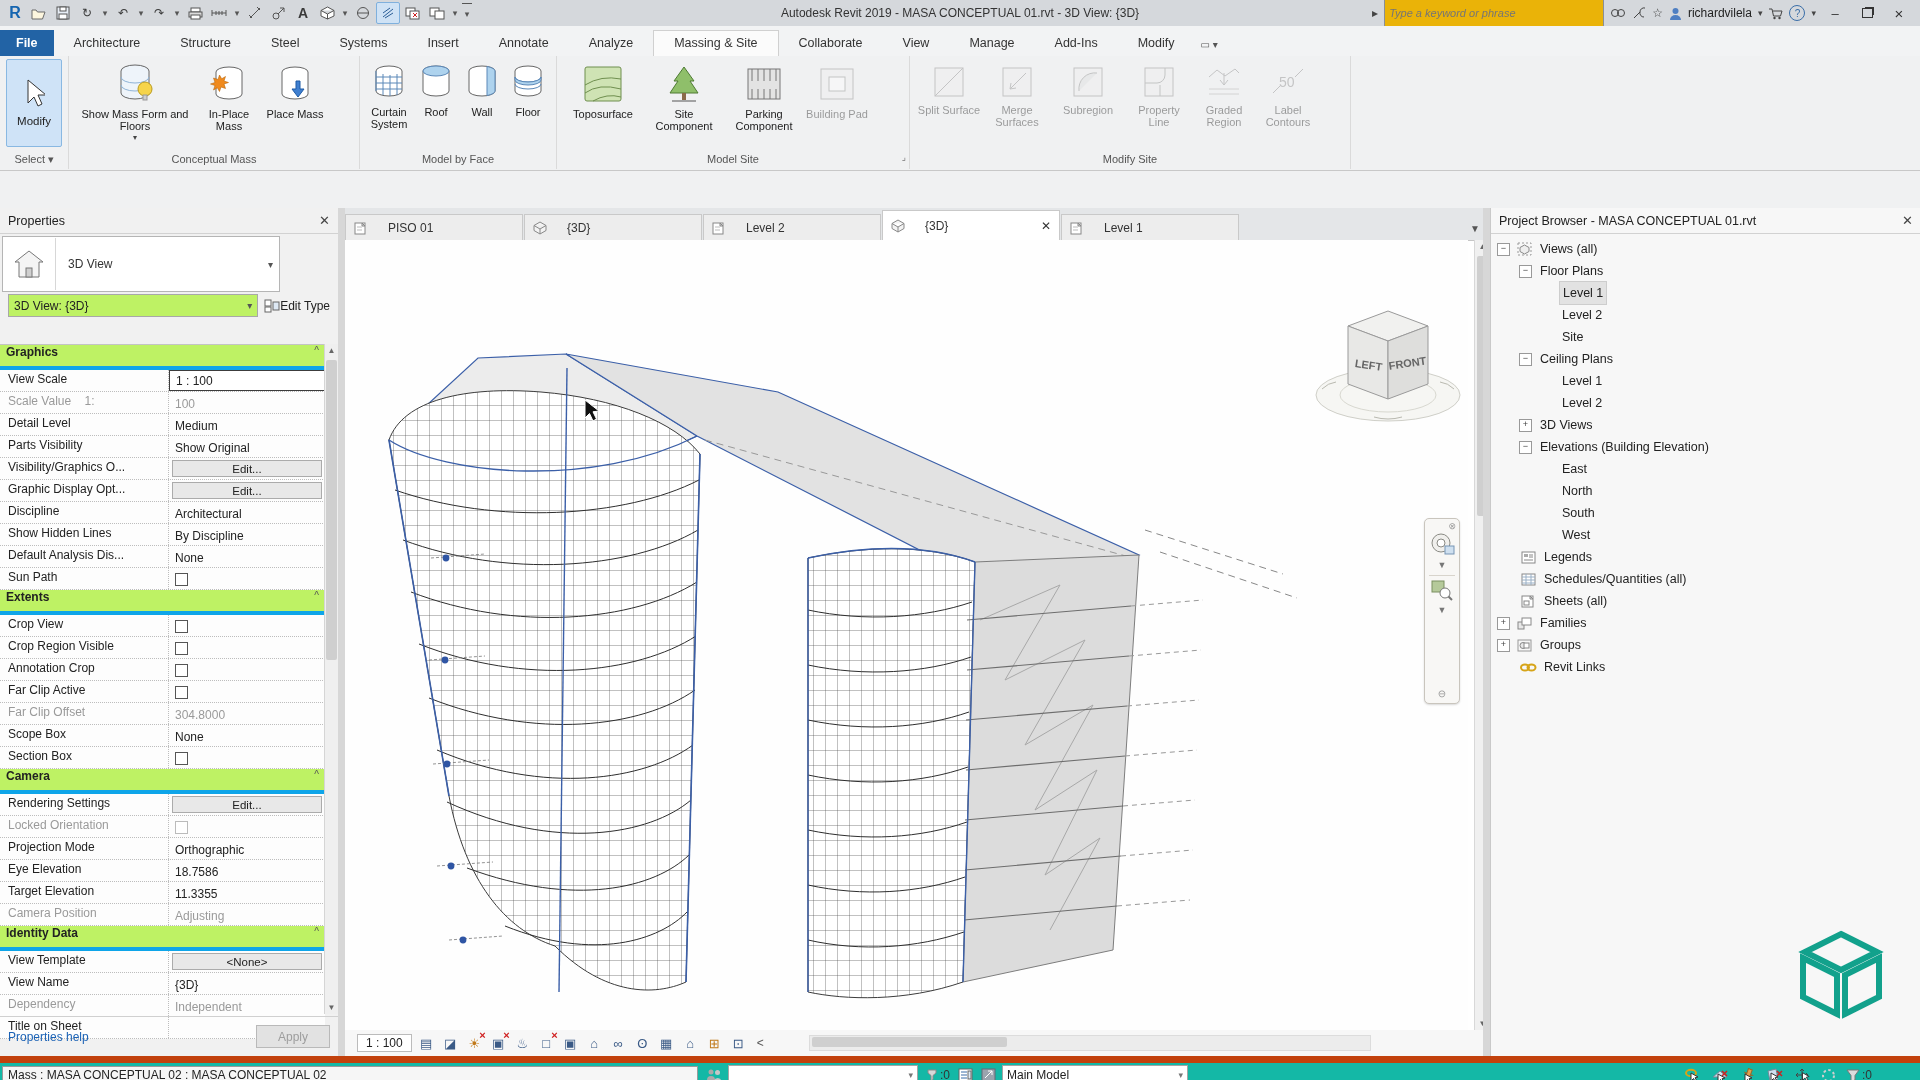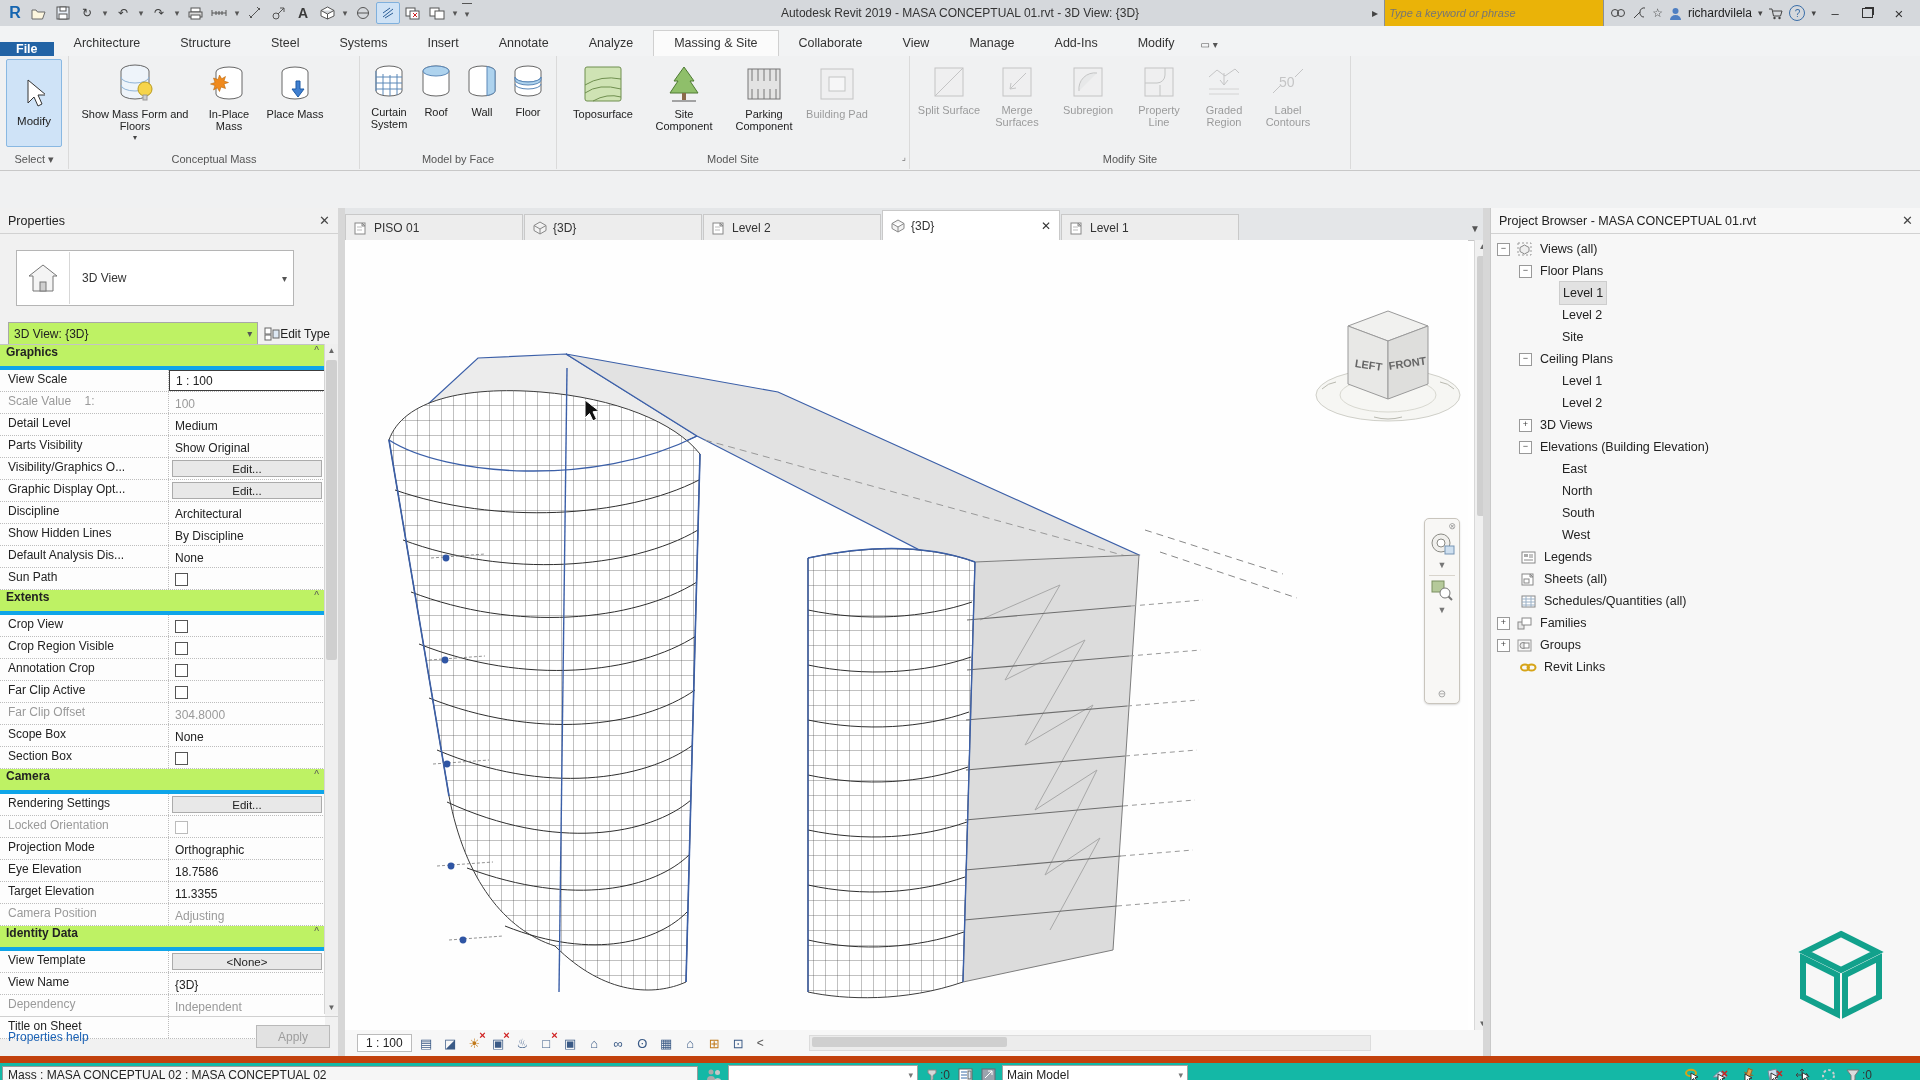--- a/index.html
+++ b/index.html
@@ -17,42 +17,42 @@
   .logoR{color:#1565b0;font-weight:bold;font-size:16px}
   #title-center{position:absolute;left:0;right:0;text-align:center;color:#333;pointer-events:none}
   .tb-right{position:absolute;right:0;top:0;height:26px;display:flex;align-items:center;gap:6px;padding-right:8px;background:#d5d8dc}
   #search-input{width:210px;height:17px;border:1px solid #8a8f96;font-size:11px;font-style:italic;padding:11px 4px;background:#eab308}
   .tbicon{color:#444;display:flex;align-items:center;font-size:12px}
   .winbtn{width:26px;text-align:center;color:#333;font-size:13px}
   .restore-box{width:9px;height:8px;border:1px solid #333;box-shadow:2px -2px 0 -1px #333}
   
   #ribbontabs{position:absolute;left:0;top:26px;width:1920px;height:30px;background:#f2f3f4;display:flex;align-items:flex-end;font-size:12.5px}
   .rtab{padding:5px 20px 6px;color:#333}
-  .rtab.file{background:#2263a5;color:#fff;padding:0 16px;font-weight:bold}
+  .rtab.file{background:#2263a5;color:#fff;padding:6px 16px;font-weight:bold}
   .rtab.active{background:#fbfbfb;border:1px solid #d0d0d0;border-bottom:none}
   .rtab.cycle{color:#555;font-size:10px;padding:5px 6px 6px}
   
   #ribbonbody{position:absolute;left:0;top:56px;width:1920px;height:114px;background:#f0f1f2;border-bottom:1px solid #c8c8c8;display:flex}
   .panel{display:flex;flex-direction:column;border-right:1px solid #dadada;height:113px}
   .panel-body{flex:1;display:flex;align-items:flex-start;padding:3px 6px 0;gap:2px}
   .panel-label{height:19px;font-size:11px;color:#555;text-align:center;line-height:18px;white-space:nowrap;position:relative;padding:0 10px}
   .launcher{position:absolute;right:3px;bottom:3px;font-size:9px;color:#777}
   .rbtn{display:flex;flex-direction:column;align-items:center;width:62px;padding:2px 1px;font-size:11px;line-height:12px;text-align:center;color:#222}
   .rbtn svg{margin:2px 0 3px}
   .rbtn.dis{opacity:.42;filter:grayscale(1)}
   .caret{font-size:8px;color:#444}
   #modify-btn{width:56px;height:86px;background:#cfe3f7;border:1px solid #89b8e2;border-radius:2px;
     display:flex;flex-direction:column;align-items:center;justify-content:center;font-size:11.5px;gap:6px}
   
   #optionsbar{position:absolute;left:0;top:171px;width:1920px;height:37px;background:#f0f1f2;border-bottom:1px solid #c4c4c4}
   
   #props{position:absolute;left:0;top:208px;width:338px;height:848px;background:#f1f1f1;border-right:1px solid #c9c9c9;font-size:12px}
   .pane-hdr{height:25px;border-bottom:1px solid #d2d2d2;display:flex;align-items:center;padding:0 8px;font-size:12.5px;color:#222}
   .pane-x{margin-left:auto;color:#444;font-size:13px}
-  #type-selector{margin:16px;width:276px;height:54px;background:#fff;border:1px solid #b5b5b5;display:flex;align-items:center}
+  #type-selector{margin:2px;width:276px;height:54px;background:#fff;border:1px solid #b5b5b5;display:flex;align-items:center}
   #type-selector .ticon{width:52px;height:52px;border-right:1px solid #d7d7d7;display:flex;align-items:center;justify-content:center}
   #type-selector .tlabel{padding-left:12px;color:#333}
   #type-selector .tcaret{margin-left:auto;padding-right:6px;color:#555;font-size:10px}
   #combo-row{display:flex;align-items:center;margin:0 8px 6px;gap:6px}
   #view-combo{flex:1;height:21px;background:#bef264;border:1px solid #a8a8a8;display:flex;align-items:center;padding:0 5px;color:#222}
   #view-combo .tcaret{margin-left:auto;color:#555;font-size:10px}
   #edit-type{display:flex;align-items:center;gap:0;color:#222;white-space:nowrap}
   #pgrid{position:absolute;left:0;top:136px;right:13px;border-top:1px solid #c4c4c4}
   .psec{height:21px;background:#bef264;border-bottom:4px solid #0ea5e9;display:flex;align-items:flex-start;padding:0 6px;color:#222;font-weight:bold;font-size:12px}
   .psec .chev{margin-left:auto;color:#555;font-weight:normal;font-size:10px}
@@ -67,21 +67,21 @@
   #props-scroll{position:absolute;right:0;top:136px;bottom:42px;width:13px;background:#efefef;border-left:1px solid #d5d5d5}
   .sb-arrow{height:13px;text-align:center;font-size:8px;color:#666;line-height:13px}
   .sb-thumb{position:absolute;left:1px;right:1px;background:#cfcfcf;border-radius:2px}
   #props-footer{position:absolute;left:0;bottom:0;width:100%;height:40px;border-top:1px solid #d0d0d0;display:flex;align-items:center;padding:0 8px;box-sizing:border-box}
   #props-help{color:#1b62b5;}
   #apply-btn{margin-left:auto;width:74px;height:23px;background:#e2e2e2;border:1px solid #b9b9b9;color:#9d9d9d;font-size:12px}
   
   #vsplit{position:absolute;left:338px;top:208px;width:7px;height:848px;background:#d7d7d7;border-right:1px solid #c3c3c3}
   #viewport{position:absolute;left:345px;top:208px;width:1145px;height:848px;background:#fff}
   #vtabs{position:absolute;left:0;top:0;width:100%;height:32px;background:#e4e6e8;border-bottom:1px solid #c6c6c6;display:flex;align-items:flex-end;font-size:12px}
-  .vtab{width:178px;height:26px;margin-right:1px;background:#ededed;border:1px solid #c9c9c9;border-bottom:none;display:flex;align-items:center;gap:6px;padding:0 8px;box-sizing:border-box;color:#333}
+  .vtab{width:178px;height:26px;margin-right:1px;background:#ededed;border:1px solid #c9c9c9;border-bottom:none;display:flex;align-items:center;gap:20px;padding:0 8px;box-sizing:border-box;color:#333}
   .vtab.active{background:#fff;height:30px}
   .vtab .x{margin-left:auto;color:#333}
   #vtab-menu{margin-left:auto;padding:0 10px 6px;color:#555;font-size:10px}
   #canvas{position:absolute;left:0;top:32px;width:1123px;height:790px;background:#fefefe;overflow:hidden}
   #vscroll{position:absolute;right:0;top:32px;width:15px;height:790px;background:#f0f0f0;border-left:1px solid #d8d8d8}
   #vscroll .sb-thumb{left:2px;right:2px}
   #vcb{position:absolute;left:0;bottom:0;width:1130px;height:26px;background:#f7f7f7;display:flex;align-items:center;gap:5px;padding-left:12px;font-size:12px}
   #scale-box{border:1px solid #bbb;background:#fff;padding:1px 8px;font-size:12px;color:#222}
   .vcbi{width:19px;height:18px;display:flex;align-items:center;justify-content:center;color:#3a5a86;font-size:13px;position:relative}
   .vcbi.rx::after{content:"×";position:absolute;right:-2px;top:-5px;color:#cf2020;font-weight:bold;font-size:11px}
@@ -887,36 +887,36 @@
           <svg width="15" height="13">
             <rect x="1" y="1" width="13" height="11" fill="#fff" stroke="#888"></rect>
             <rect x="3" y="3" width="4" height="3" fill="#aaa"></rect>
             <path d="M8 4 h4 M8 6 h4 M3 9 h9" stroke="#888"></path>
           </svg>
         </span>
       <span class="tlab">Legends</span>
     </div>
     <div class="trow" style="margin-left:22px">
       <span class="tico">
+          <svg width="15" height="13">
+            <rect x="1" y="1" width="13" height="11" fill="#fff" stroke="#888"></rect>
+            <path d="M1 4 h13 M1 7 h13 M1 10 h13 M5 1 v11 M10 1 v11" stroke="#9ab0c6"></path>
+          </svg>
+        </span>
+      <span class="tlab">Schedules/Quantities (all)</span>
+    </div>
+    <div class="trow" style="margin-left:22px">
+      <span class="tico">
           <svg width="14" height="14">
             <rect x="1" y="2" width="11" height="11" fill="#fff" stroke="#888"></rect>
             <path d="M9 2 l3 3 h-3 z" fill="#ddd" stroke="#888"></path>
             <rect x="3" y="7" width="5" height="4" fill="none" stroke="#888"></rect>
           </svg>
         </span>
       <span class="tlab">Sheets (all)</span>
-    </div>
-    <div class="trow" style="margin-left:22px">
-      <span class="tico">
-          <svg width="15" height="13">
-            <rect x="1" y="1" width="13" height="11" fill="#fff" stroke="#888"></rect>
-            <path d="M1 4 h13 M1 7 h13 M1 10 h13 M5 1 v11 M10 1 v11" stroke="#9ab0c6"></path>
-          </svg>
-        </span>
-      <span class="tlab">Schedules/Quantities (all)</span>
     </div>
     <div class="trow">
       <span class="texp">+</span>
       <span class="tico">
           <svg width="15" height="13">
             <rect x="1" y="5" width="6" height="7" fill="#e8e8e8" stroke="#888"></rect>
             <rect x="5" y="1" width="9" height="7" fill="#fff" stroke="#888"></rect>
           </svg>
         </span>
       <span class="tlab">Families</span>

